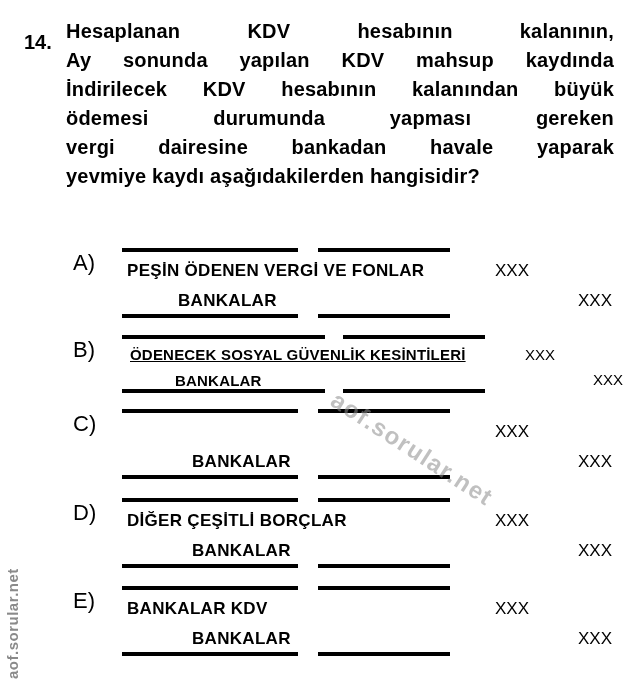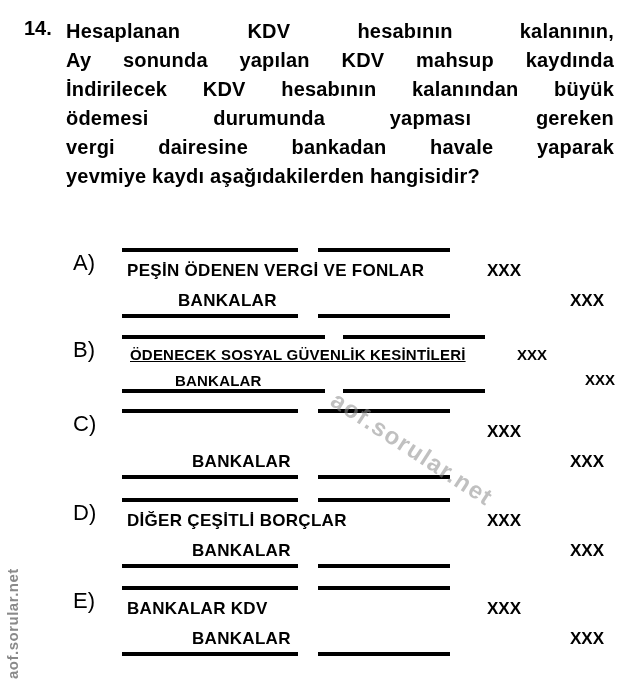--- a/index.html
+++ b/index.html
@@ -7,21 +7,21 @@
     width: 640px; height: 682px;
     background: #ffffff;
     position: relative;
     overflow: hidden;
     font-family: "Liberation Sans", sans-serif;
     color: #000;
   }
 
   
   .q-number {
-    position: absolute; left: 24px; top: 17px;
+    position: absolute; left: 24px; top: 31px;
     font-size: 20px; font-weight: bold;
   }
   .q-text {
     position: absolute; left: 66px; top: 17px; width: 548px;
     font-size: 20px; font-weight: bold; line-height: 29px;
     letter-spacing: 0.2px;
   }
   .q-line { text-align: justify; text-align-last: justify; white-space: normal; }
   .q-line.last { text-align-last: left; }
 
@@ -43,21 +43,21 @@
   .option .r-tl { left: 122px; width: 176px; top: 0; }
   .option .r-tr { left: 318px; width: 132px; top: 0; }
   .option .r-bl { left: 122px; width: 176px; top: 66px; }
   .option .r-br { left: 318px; width: 132px; top: 66px; }
 
   .acct {
     position: absolute; font-weight: bold; font-size: 17px;
     white-space: nowrap; letter-spacing: 0.3px; line-height: 1; text-align: center;
   }
   .amt {
-    position: absolute; font-weight: bold; font-size: 17px; line-height: 1;
+    position: absolute; font-weight: normal; font-size: 17px; line-height: 1; margin-left: 8px;
   }
   .option .debit  { left: 127px; top: 14px; }
   .option .credit { left: 192px; top: 44px; }
   .opt-a .credit  { left: 178px; }
   .option .amt1   { left: 487px; top: 14px; }
   .option .amt2   { left: 570px; top: 44px; }
 
   
   .opt-b .r-tl { left: 122px; width: 203px; top: 0; }
   .opt-b .r-tr { left: 343px; width: 142px; top: 0; }

